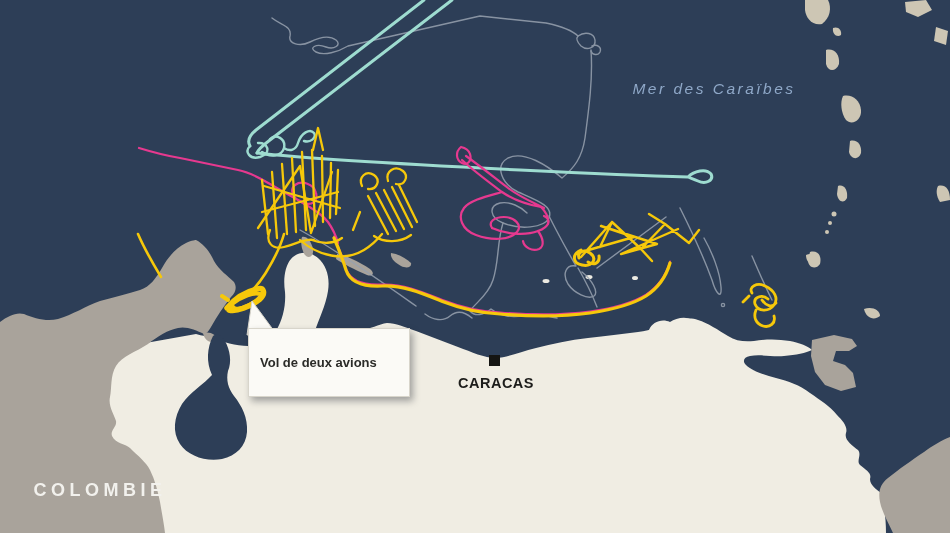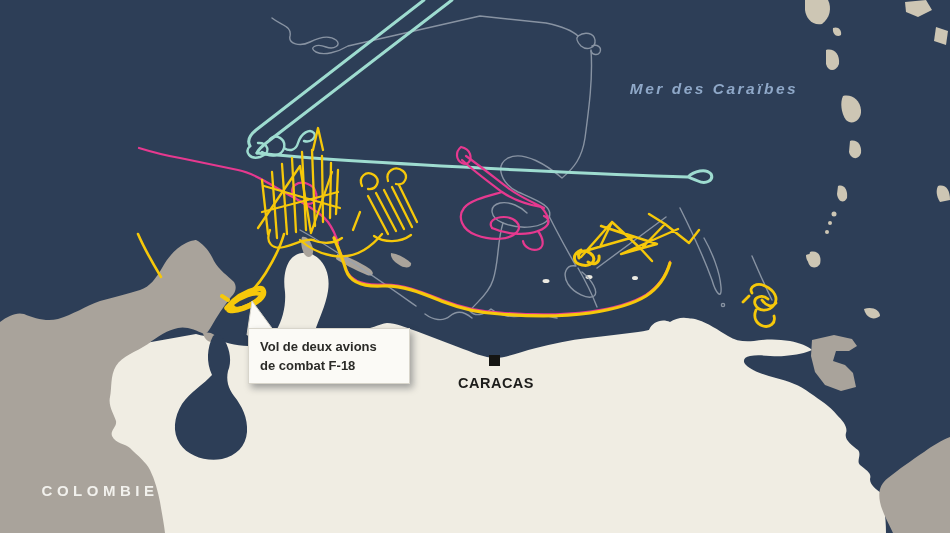--- a/index.html
+++ b/index.html
@@ -4,36 +4,36 @@
 <style>
   html,body{margin:0;padding:0;background:#20293a;}
   #stage{
     position:relative;width:950px;height:533px;overflow:hidden;
     font-family:"Liberation Sans","DejaVu Sans",sans-serif;
     -webkit-font-smoothing:antialiased;
   }
   #map-svg{position:absolute;left:0;top:0;}
   .lbl{position:absolute;transform:translate(-50%,-50%);white-space:nowrap;}
   .sea-label{
-    color:#8fa8c8;font-style:italic;font-weight:bold;font-size:15.5px;letter-spacing:2.5px;
+    color:#8fa8c8;font-style:italic;font-weight:normal;font-size:15.5px;letter-spacing:2.5px;
   }
   .country-light{
-    color:#f2f1ed;font-weight:bold;font-size:15px;letter-spacing:4.5px;
+    color:#f2f1ed;font-weight:bold;font-size:18px;letter-spacing:4.5px;
   }
   .country-dark{
     color:#1d1d1b;font-weight:bold;font-size:20px;letter-spacing:7px;
   }
   .city-label{
     color:#1d1d1b;font-weight:bold;font-size:14.5px;letter-spacing:0.5px;
   }
   .callout{
     position:absolute;left:248px;top:328px;width:138px;
     background:#fbfaf6;border:1px solid #d8d5cb;
     box-shadow:3px 4px 7px rgba(10,15,25,0.35);
-    padding:8px 11px;color:#2b2b28;font-weight:bold;font-size:13px;line-height:19px;
+    padding:24px 11px;color:#2b2b28;font-weight:bold;font-size:13px;line-height:19px;
   }
   .pointer-shape{stroke:#d8d5cb;stroke-width:1;}
   .track{fill:none;stroke-linecap:round;stroke-linejoin:round;}
 </style>
 </head>
 <body>
 
 <div id="stage">
 
   <svg id="map-svg" width="950" height="533" viewBox="0 0 950 533">
@@ -274,16 +274,15 @@
 
   <div class="lbl sea-label" style="left:714px;top:89px;">Mer des Caraïbes</div>
 
   <div class="lbl country-light" style="left:100px;top:490px;">COLOMBIE</div>
 
 
   <div class="lbl city-label" style="left:496px;top:383px;text-align:right;">CARACAS</div>
 
   <div class="callout">
     <div>Vol de deux avions</div>
-    <div>de combat F-18</div>
   </div>
 
 </div>
 
 </body></html>

